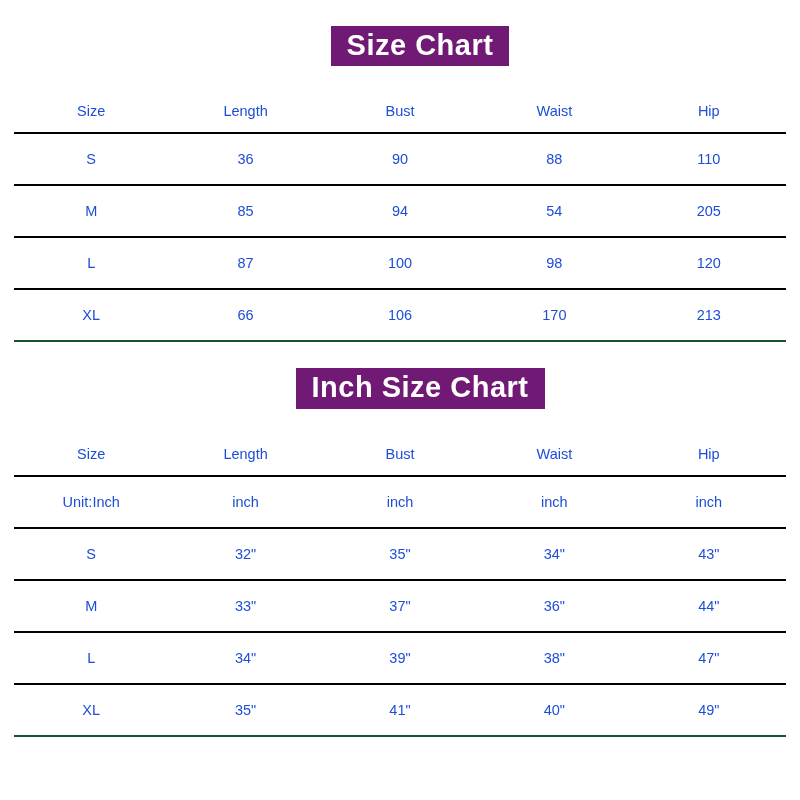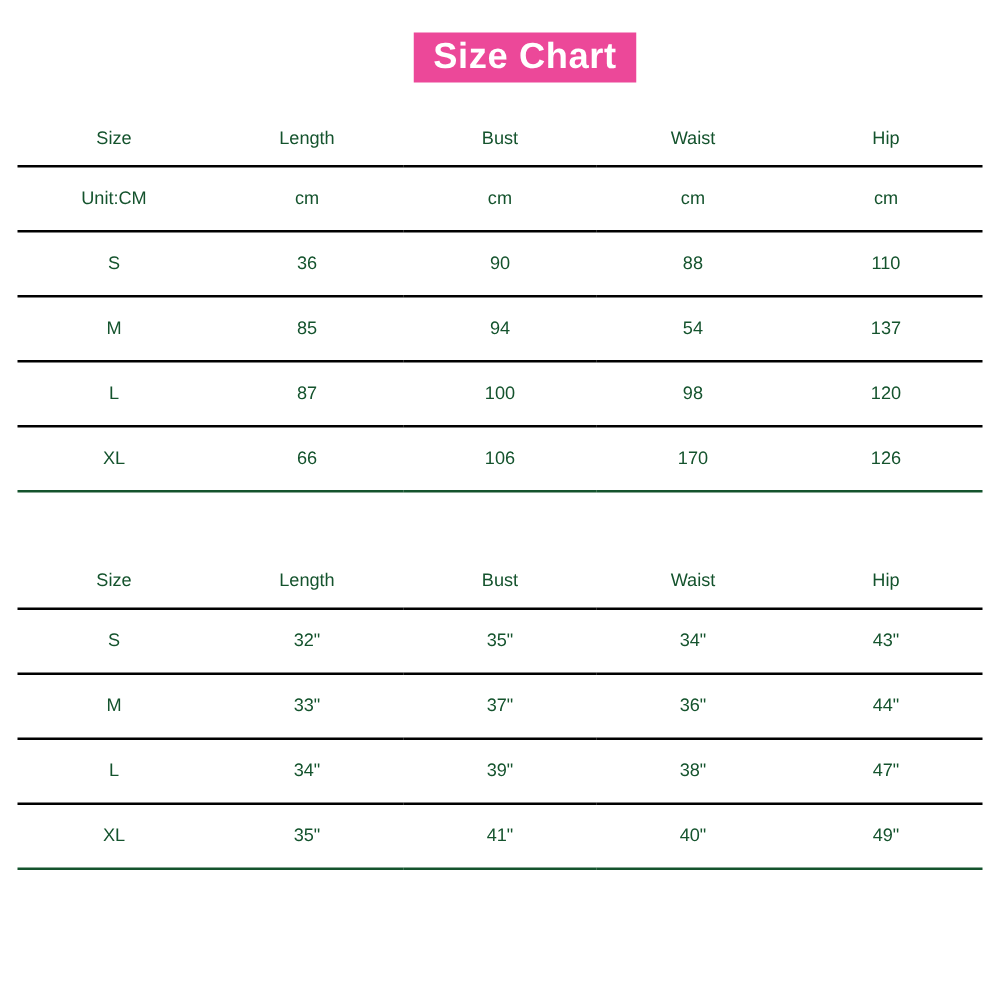--- a/index.html
+++ b/index.html
@@ -22,21 +22,21 @@
     padding: 0 14px;
   }
 
   
   .banner-wrap {
     display: flex;
     justify-content: center;
     align-items: center;
   }
   .banner {
-    background: #ec4899;
+    background: #701a75;
     color: #ffffff;
     font-size: 29px;
     font-weight: bold;
     letter-spacing: 0.5px;
     padding: 4px 16px 6px 16px;
     line-height: 1.05;
     white-space: nowrap;
     margin-left: 40px;
   }
 
@@ -44,21 +44,21 @@
   table.size-table {
     width: 100%;
     border-collapse: collapse;
     table-layout: fixed;
   }
   table.size-table th,
   table.size-table td {
     text-align: center;
     font-size: 14.5px;
     font-weight: normal;
-    color: #14532d;
+    color: #1d4ed8;
     padding: 0;
     height: 50px;
     vertical-align: middle;
     border-bottom: 2px solid #000000;
   }
   table.size-table thead th {
     height: 42px;
     border-bottom: 2px solid #000000;
   }
   table.size-table tbody tr:last-child td {
@@ -87,73 +87,76 @@
       <tr>
         <th>Size</th>
         <th>Length</th>
         <th>Bust</th>
         <th>Waist</th>
         <th>Hip</th>
       </tr>
     </thead>
     <tbody>
       <tr>
-        <td>Unit:CM</td>
-        <td>cm</td>
-        <td>cm</td>
-        <td>cm</td>
-        <td>cm</td>
-      </tr>
-      <tr>
         <td>S</td>
         <td>36</td>
         <td>90</td>
         <td>88</td>
         <td>110</td>
       </tr>
       <tr>
         <td>M</td>
         <td>85</td>
         <td>94</td>
         <td>54</td>
-        <td>137</td>
+        <td>205</td>
       </tr>
       <tr>
         <td>L</td>
         <td>87</td>
         <td>100</td>
         <td>98</td>
         <td>120</td>
       </tr>
       <tr>
         <td>XL</td>
         <td>66</td>
         <td>106</td>
         <td>170</td>
-        <td>126</td>
+        <td>213</td>
       </tr>
     </tbody>
   </table>
 
   <div class="spacer-between"></div>
 
+  <div class="banner-wrap">
+    <div class="banner">Inch Size Chart</div>
+  </div>
 
   <div class="spacer-after-banner"></div>
 
   <table class="size-table" id="inch-table">
     <thead>
       <tr>
         <th>Size</th>
         <th>Length</th>
         <th>Bust</th>
         <th>Waist</th>
         <th>Hip</th>
       </tr>
     </thead>
     <tbody>
+      <tr>
+        <td>Unit:Inch</td>
+        <td>inch</td>
+        <td>inch</td>
+        <td>inch</td>
+        <td>inch</td>
+      </tr>
       <tr>
         <td>S</td>
         <td>32"</td>
         <td>35"</td>
         <td>34"</td>
         <td>43"</td>
       </tr>
       <tr>
         <td>M</td>
         <td>33"</td>

